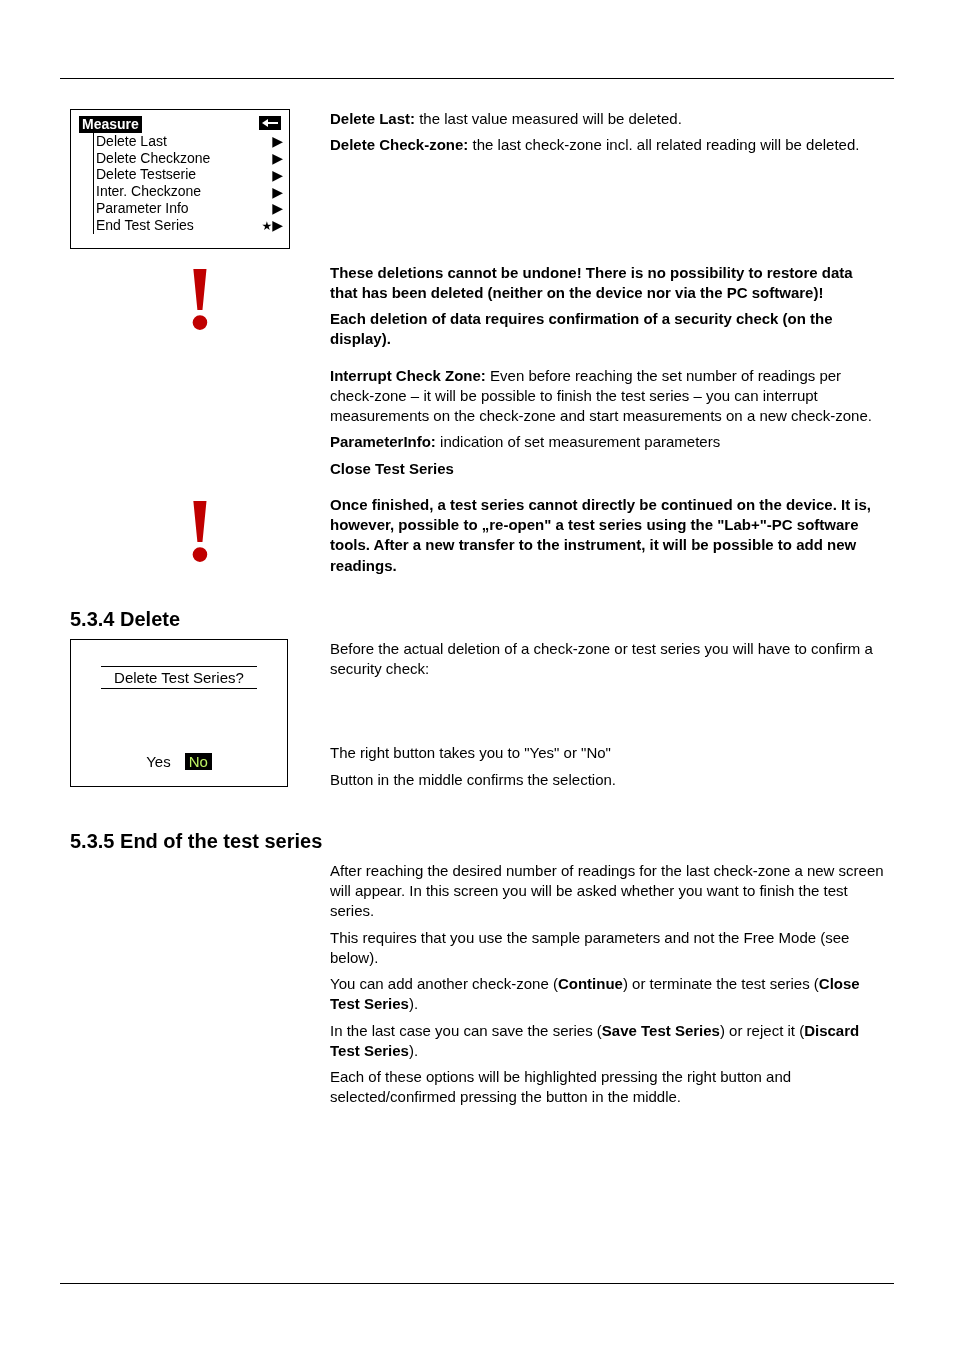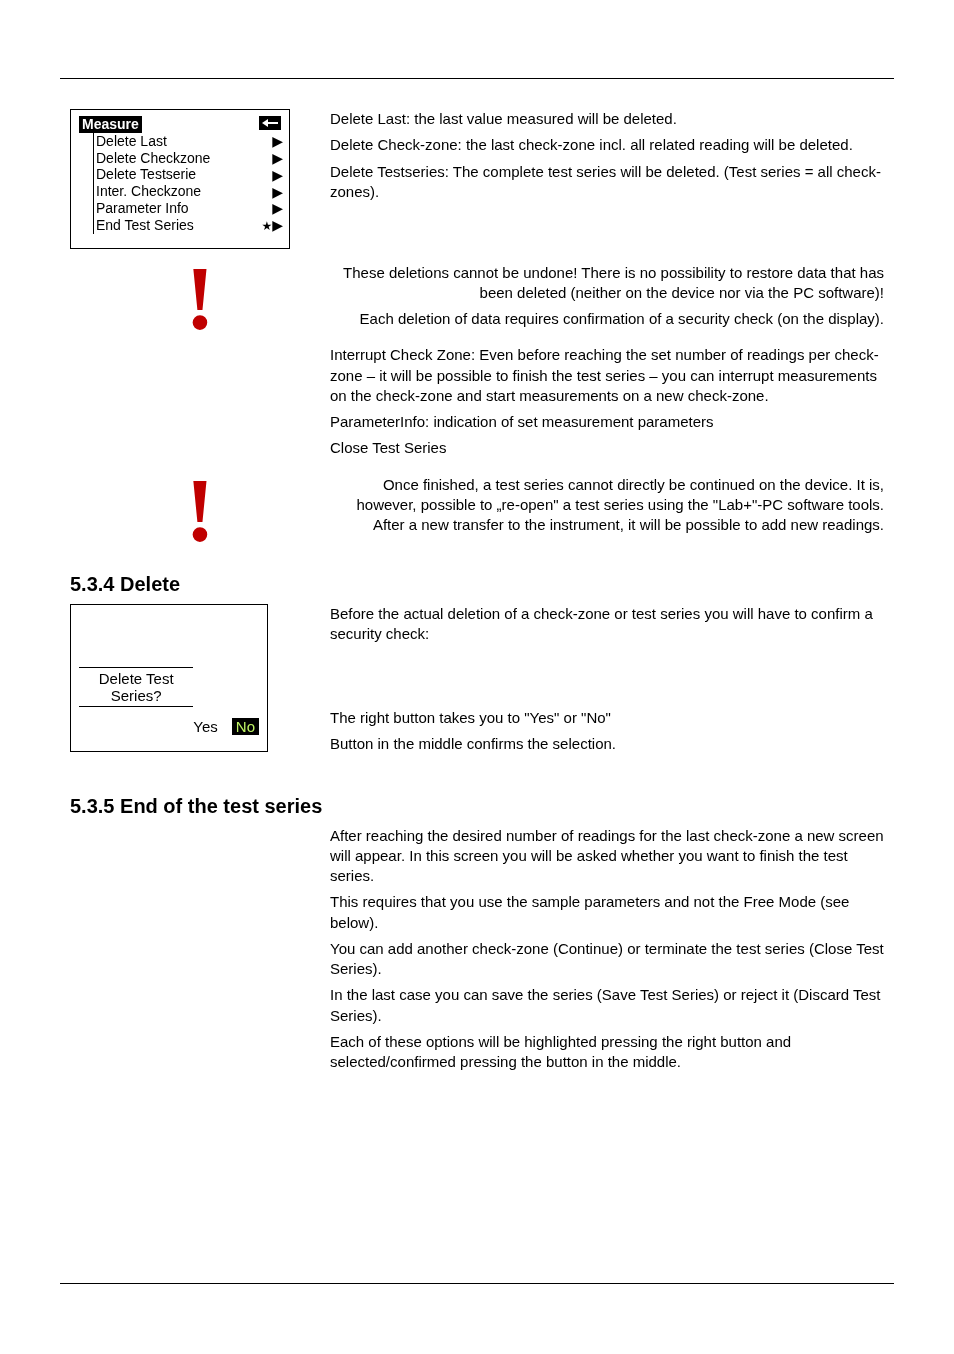--- a/index.html
+++ b/index.html
@@ -76,39 +76,39 @@
     display: flex; justify-content: center; align-items: flex-start;
   }
   .big-bang span {
     font-family: "Times New Roman", Times, serif;
     font-size: 90px;
     font-weight: bold;
     color: #c00000;
     line-height: 0.8;
   }
 
-  .bold { font-weight: normal; text-align: right; }
+  .bold { font-weight: bold; }
   .para { margin-bottom: 6px; }
 
   .section-h {
     font-weight: bold;
     font-size: 20px;
     margin: 26px 0 8px 0;
   }
 
   
   .dialog {
-    width: 198px;
+    width: 218px;
     height: 148px;
     border: 1.5px solid #000;
     position: relative;
     font-family: Arial, sans-serif;
     font-size: 15px;
     display: flex;
-    flex-direction: row;
+    flex-direction: column;
     align-items: center;
     padding: 10px 8px 8px 8px;
   }
   .dialog .q {
     margin-top: 16px;
     border-top: 1px solid #000;
     border-bottom: 1px solid #000;
     padding: 2px 4px;
     width: 78%;
     text-align: center;
@@ -172,21 +172,20 @@
             <div class="screen-item">
                 <span class="label">End Test Series</span>
                 <span class="arrow"><span style="font-size:12px;">★</span>▶</span>
               </div>
           </div>
         </div>
       </div>
       <div class="right">
         <div class="para"><span class="bold">Delete Last:</span> <span>the last value measured will be deleted.</span></div>
         <div class="para"><span class="bold">Delete Check-zone:</span> <span>the last check-zone incl. all related reading will be deleted.</span></div>
-        <div class="para"><span class="bold">Delete Testseries:</span> <span>The complete test series will be deleted. (Test series = all check-zones).</span></div>
       </div>
     </div>
 
     <div class="row" style="margin-top:14px;">
       <div class="big-bang">
           <span>!</span>
         </div>
       <div class="right">
         <div class="para bold">These deletions cannot be undone! There is no possibility to restore data that has been deleted (neither on the device nor via the PC software)!</div>
         <div class="para bold">Each deletion of data requires confirmation of a security check (on the display).</div>

